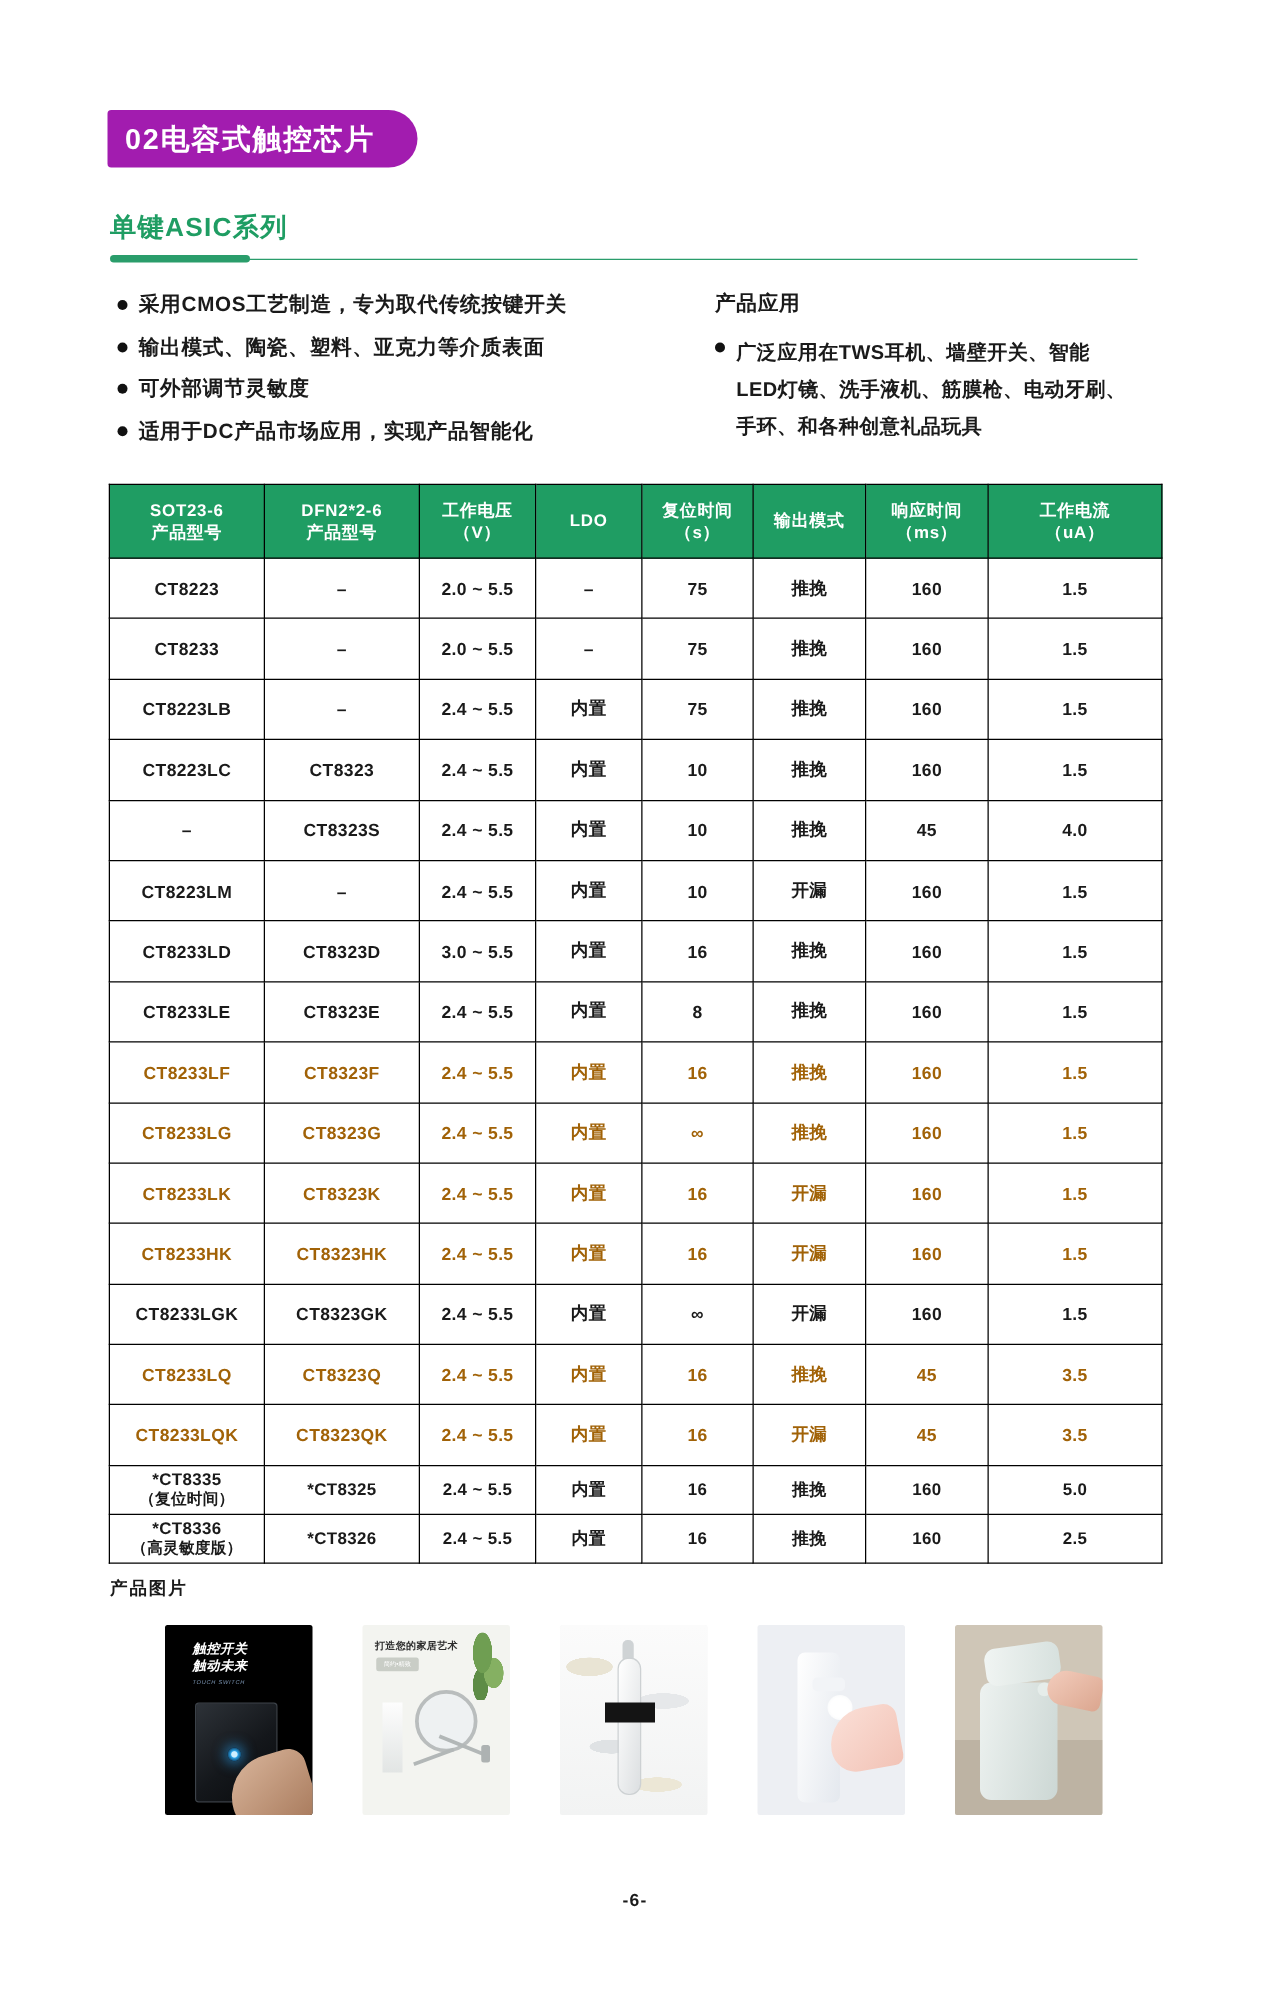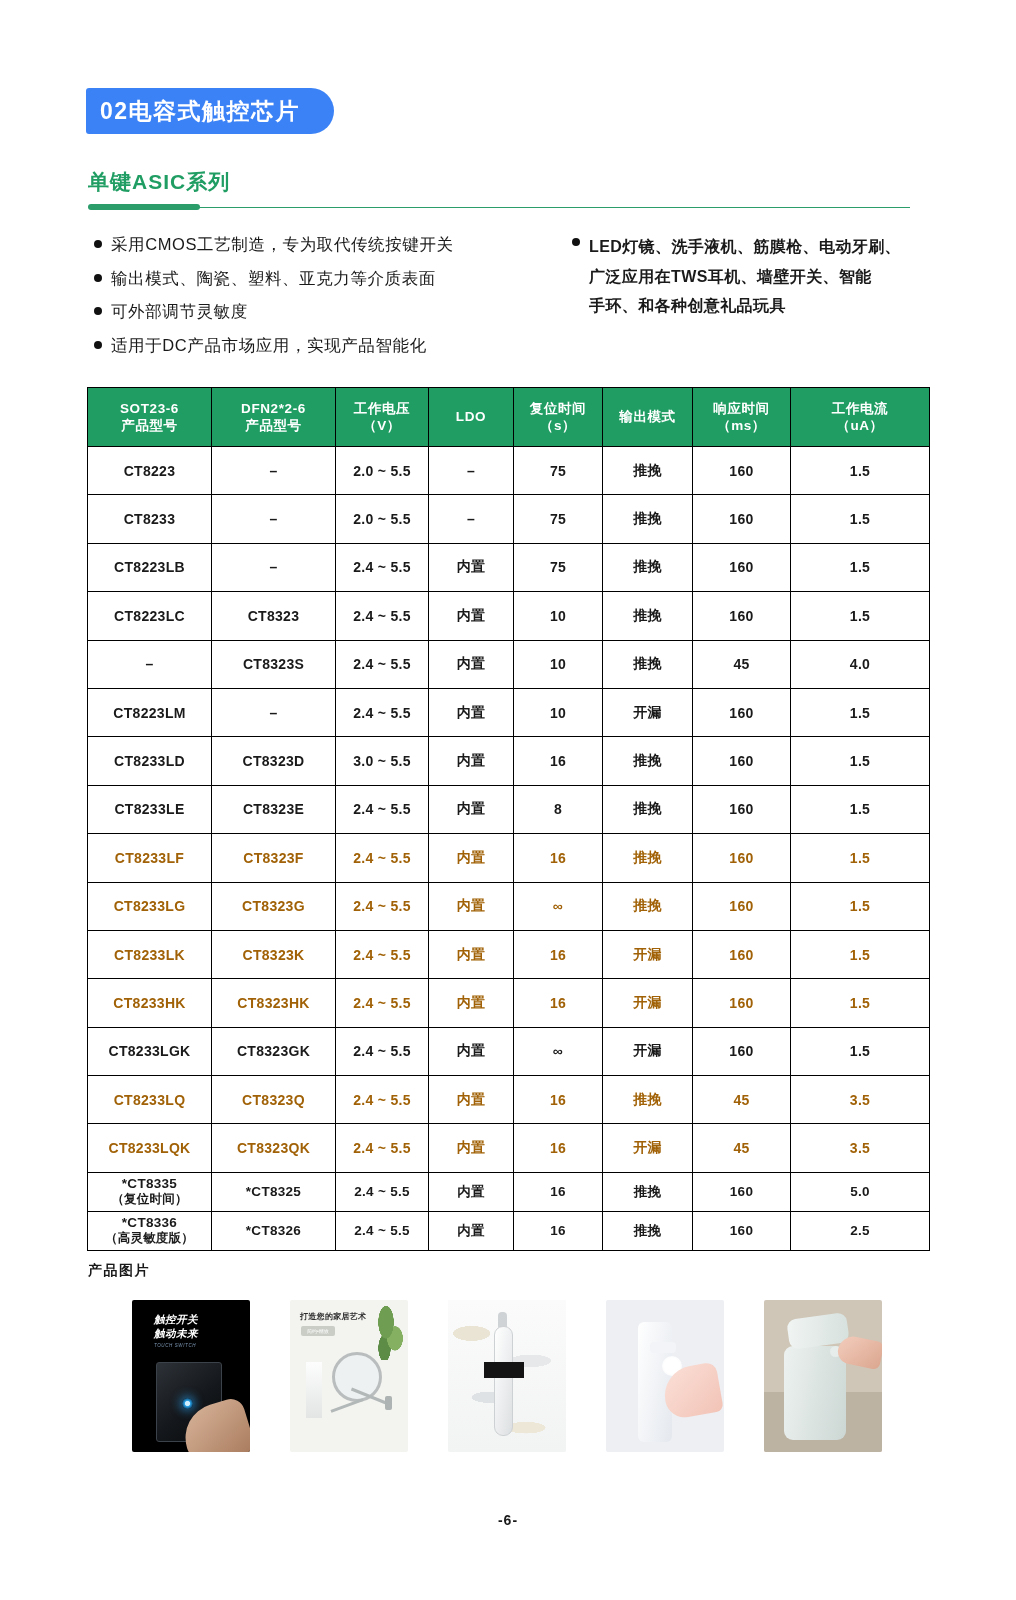--- a/index.html
+++ b/index.html
@@ -6,21 +6,21 @@
   body{
     width:1016px;height:1600px;background:#ffffff;
     font-family:"Liberation Sans","DejaVu Sans",sans-serif;
     color:#1a1a1a;position:relative;overflow:hidden;
   }
   .page{position:absolute;inset:0;}
 
   
   .section-tag{
     position:absolute;left:86px;top:88px;height:46px;
-    min-width:214px;background:#3b82f6;
+    min-width:214px;background:#a21caf;
     border-top-right-radius:23px;border-bottom-right-radius:23px;
     border-top-left-radius:3px;border-bottom-left-radius:3px;
     display:flex;align-items:center;
     padding:0 34px 0 14px;box-sizing:border-box;
   }
   .section-tag span{
     color:#ffffff;font-size:23px;font-weight:bold;letter-spacing:1.5px;
     white-space:nowrap;
   }
 
@@ -39,21 +39,21 @@
     position:absolute;left:108px;top:2.5px;right:0;height:1.4px;
     background:#2a9d6b;
   }
 
   
   .features{
     position:absolute;left:94px;top:234px;width:470px;
   }
   .feat{
     display:flex;align-items:flex-start;
-    font-size:16.5px;font-weight:normal;letter-spacing:.6px;
+    font-size:16.5px;font-weight:bold;letter-spacing:.6px;
     margin-bottom:13px;line-height:1.25;white-space:nowrap;
   }
   .dot{
     width:8px;height:8px;border-radius:50%;background:#111;
     margin:6px 9px 0 0;flex:none;
   }
 
   .apps{position:absolute;left:572px;top:232px;width:360px;}
   .apps-title{
     font-size:16.5px;font-weight:bold;letter-spacing:.6px;margin-bottom:14px;
@@ -223,25 +223,26 @@
       <span class="dot"></span>
       <span>可外部调节灵敏度</span>
     </div>
     <div class="feat">
       <span class="dot"></span>
       <span>适用于DC产品市场应用，实现产品智能化</span>
     </div>
   </div>
 
   <div class="apps">
+    <div class="apps-title">产品应用</div>
     <div class="apps-body">
       <span class="dot"></span>
       <div class="apps-lines">
+        <div>广泛应用在TWS耳机、墙壁开关、智能</div>
         <div>LED灯镜、洗手液机、筋膜枪、电动牙刷、</div>
-        <div>广泛应用在TWS耳机、墙壁开关、智能</div>
         <div>手环、和各种创意礼品玩具</div>
       </div>
     </div>
   </div>
 
   <table class="spec">
     <colgroup>
       <col style="width:124px">
         <col style="width:124px">
         <col style="width:93px">

